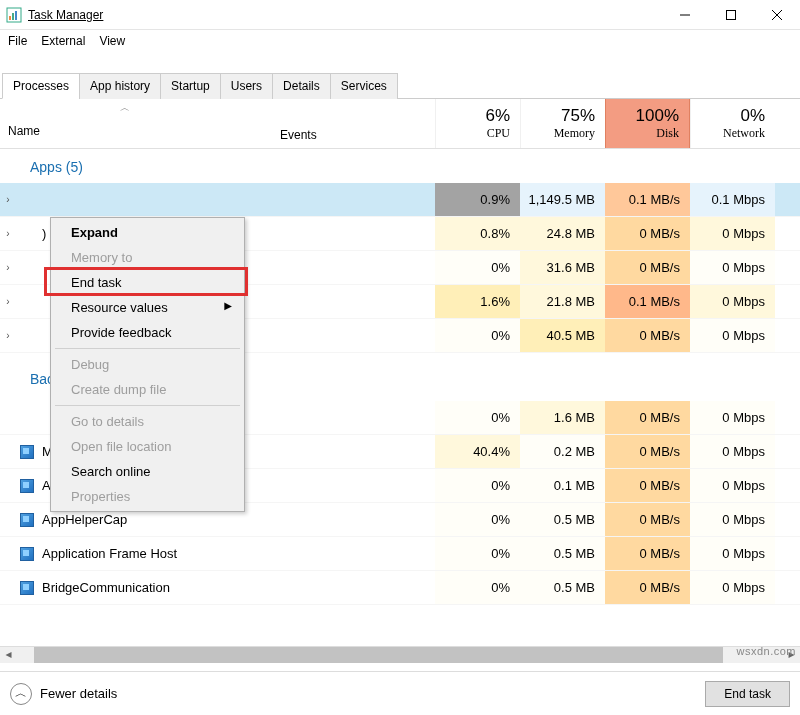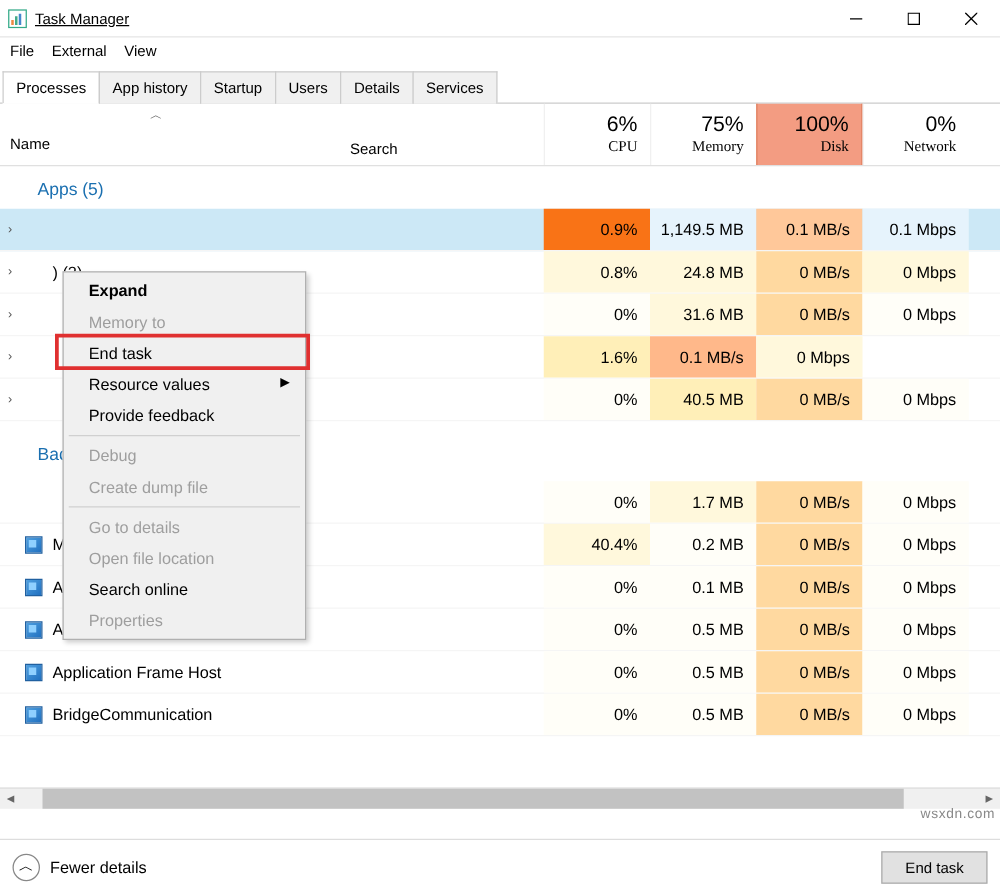--- a/index.html
+++ b/index.html
@@ -9,21 +9,21 @@
 .titlebar { height: 30px; display: flex; align-items: center; padding-left: 6px; border-bottom: 1px solid #e5e5e5; }
 .titlebar .icon { width: 16px; height: 16px; margin-right: 6px; }
 .titlebar .title { flex: 1; font-size: 12px; text-decoration: underline; }
 .winctrl { display: flex; }
 .winctrl div { width: 46px; height: 30px; display: flex; align-items: center; justify-content: center; }
 
 
 .menubar { display: flex; gap: 14px; padding: 4px 8px; font-size: 12px; }
 
 
-.tabs { display: flex; border-bottom: 1px solid #ccc; margin-top: 4px; padding-left: 2px; }
+.tabs { display: flex; border-bottom: 1px solid #ccc; margin-top: 20px; padding-left: 2px; }
 .tab { padding: 5px 10px; background: #f0f0f0; border: 1px solid #ccc; border-bottom: none; margin-right: -1px; font-size: 12px; position: relative; top: 1px; }
 .tab.active { background: #fff; border-bottom: 1px solid #fff; }
 
 
 .headers { display: flex; height: 50px; border-bottom: 1px solid #e0e0e0; align-items: stretch; }
 .col-name { flex: 0 0 280px; display: flex; flex-direction: column; justify-content: center; padding-left: 8px; position: relative; }
 .col-status { flex: 0 0 155px; display: flex; align-items: flex-end; padding-bottom: 6px; font-size: 12px; color: #000; }
 .col-hdr { flex: 0 0 85px; display: flex; flex-direction: column; align-items: flex-end; justify-content: center; padding-right: 10px; border-left: 1px solid #f0f0f0; }
 .col-hdr .pct { font-size: 17px; }
 .col-hdr .lbl { font-size: 12px; font-family: Liberation Serif, serif; }
@@ -128,21 +128,21 @@
   <div class="tab">Details</div>
   <div class="tab">Services</div>
 </div>
 
 <div class="headers">
   <div class="col-name">
     <span class="sort-arrow">︿</span>
     <span style="margin-top:14px;">Name</span>
   </div>
   <div class="col-status">
-      <span>Search</span>
+      <span>Events</span>
     </div>
   <div class="col-hdr">
     <span class="pct">6%</span>
     <span class="lbl">CPU</span>
   </div>
   <div class="col-hdr">
     <span class="pct">75%</span>
     <span class="lbl">Memory</span>
   </div>
   <div class="col-hdr heat-disk" style="border-left:1px solid #e08060;border-right:1px solid #e08060;">
@@ -159,21 +159,21 @@
 <div class="body">
   <div class="group">Apps (5)</div>
 
   <div id="rows-apps">
       <div class="row sel">
         <div class="namecol">
           <span class="expand">›</span>
           <span class="procicon"></span>
           <span class="pname"></span>
         </div>
-        <div class="cell h1" style="background: #f97316;">0.9%</div>
+        <div class="cell h1" style="background: #a3a3a3;">0.9%</div>
         <div class="cell h3" style="background: rgb(230, 243, 252);">1,149.5 MB</div>
         <div class="cell hd1" style="background: rgb(255, 200, 154);">0.1 MB/s</div>
         <div class="cell h1" style="background: rgb(230, 243, 252);">0.1 Mbps</div>
       </div>
       <div class="row">
         <div class="namecol">
           <span class="expand">›</span>
           <span class="procicon"></span>
           <span class="pname">) (2)</span>
         </div>
@@ -193,20 +193,21 @@
         <div class="cell hd1">0 MB/s</div>
         <div class="cell h0">0 Mbps</div>
       </div>
       <div class="row">
         <div class="namecol">
           <span class="expand">›</span>
           <span class="procicon"></span>
           <span class="pname"></span>
         </div>
         <div class="cell h2">1.6%</div>
+        <div class="cell h1">21.8 MB</div>
         <div class="cell hd2">0.1 MB/s</div>
         <div class="cell h1">0 Mbps</div>
       </div>
       <div class="row">
         <div class="namecol">
           <span class="expand">›</span>
           <span class="procicon"></span>
           <span class="pname"></span>
         </div>
         <div class="cell h0">0%</div>
@@ -219,21 +220,21 @@
   <div class="group" style="padding-top:18px;padding-bottom:14px;">Bac</div>
 
   <div id="rows-bg">
       <div class="row">
         <div class="namecol">
           <span class="expand"></span>
           <span class="procicon"></span>
           <span class="pname"></span>
         </div>
         <div class="cell h0">0%</div>
-        <div class="cell h1">1.7 MB</div>
+        <div class="cell h1">1.6 MB</div>
         <div class="cell hd1">0 MB/s</div>
         <div class="cell h0">0 Mbps</div>
       </div>
       <div class="row">
         <div class="namecol">
           <span class="expand"></span>
           <span class="procicon">
             <span class="svc-icon"></span>
           </span>
           <span class="pname">Mo...</span>

